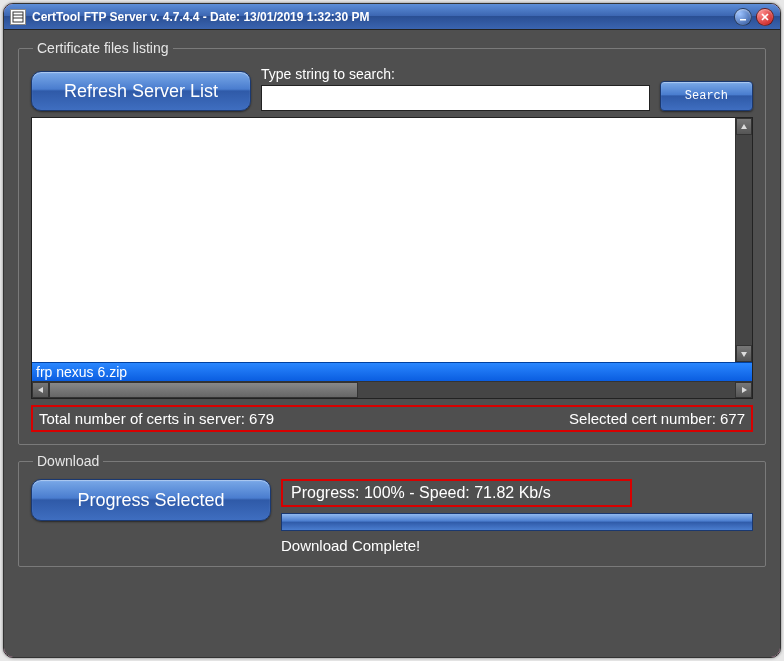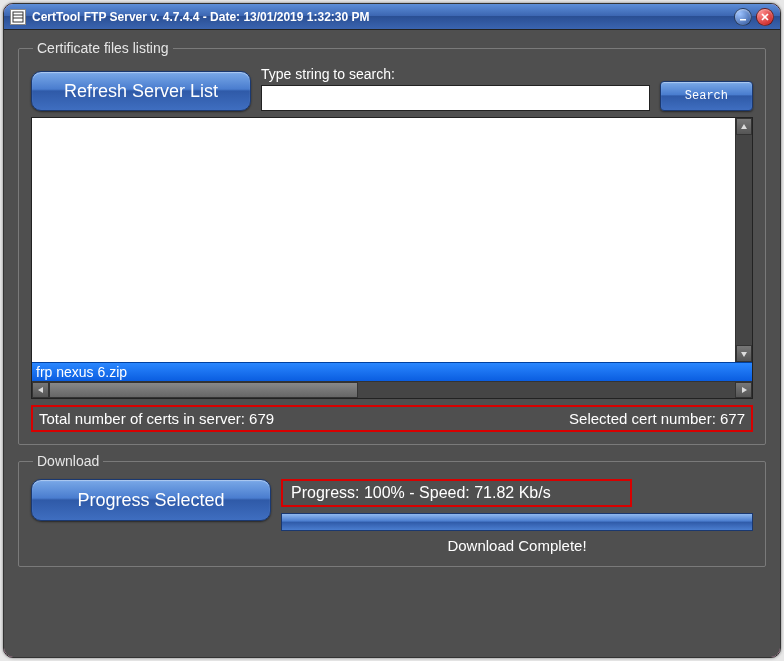--- a/index.html
+++ b/index.html
@@ -187,21 +187,21 @@
     width: 351px;
     margin-bottom: 6px;
   }
   .progress-bar{
     height:18px;
     border:1px solid #1a3870;
     background: linear-gradient(to bottom, #8fb8f0 0%, #4a7dcf 45%, #2f5aa8 50%, #4a7dcf 100%);
     width:100%;
   }
   .dl-complete{
-    text-align:center;
+    text-align:left;
     color:#fff;
     font-size:15px;
     margin-top:6px;
   }
   .footer-credit{
     text-align:right;
     color:#eee;
     font-size:12px;
     padding: 2px 10px 0 0;
   }

